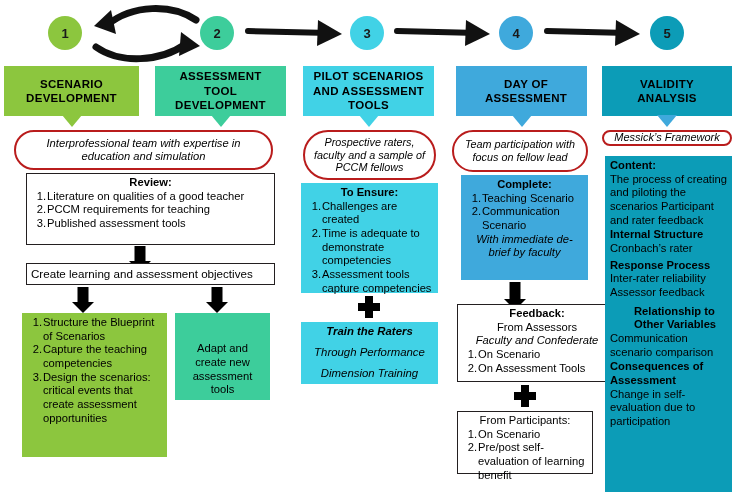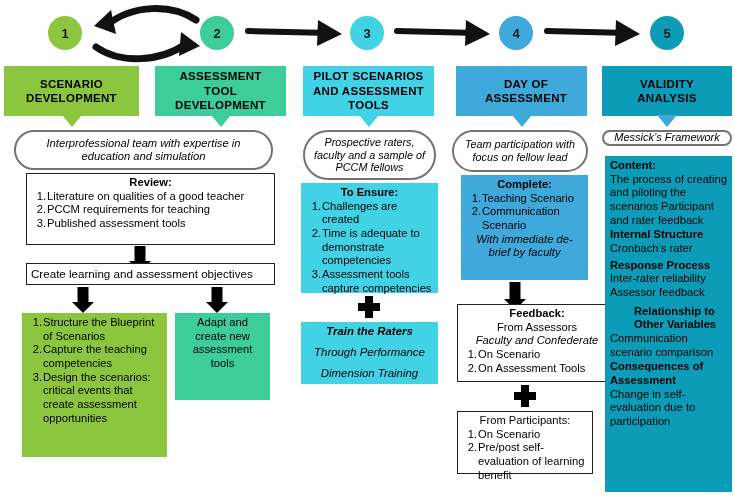--- a/index.html
+++ b/index.html
@@ -39,21 +39,21 @@
     bottom: -11px; left: 50%; transform: translateX(-50%);
     width: 0; height: 0;
     border-left: 10px solid transparent;
     border-right: 10px solid transparent;
     border-top-width: 12px; border-top-style: solid;
   }
 
   
   .pill {
     position: absolute;
-    border: 2px solid #737373;
+    border: 2px solid #b91c1c;
     border-radius: 40px;
     background: #fff;
     display: flex; align-items: center; justify-content: center;
     text-align: center;
     font-style: italic;
     line-height: 1.2;
     padding: 2px 8px;
   }
 
   
@@ -244,21 +244,21 @@
           <span>Capture the teaching competencies</span>
         </li>
       <li>
           <span class="mk">3.</span>
           <span>Design the scenarios: critical events that create assessment opportunities</span>
         </li>
     </ul>
   </div>
 
   <div class="fbox" style="left:175px; top:313px; width:95px; height:87px; background:#3DCD9B; font-size:11.2px;
-              display:flex; align-items:flex-start; justify-content:center; text-align:center;">
+              display:flex; align-items:flex-end; justify-content:center; text-align:center;">
     <span>Adapt and create new assessment tools</span>
   </div>
 
   <div class="pill" style="left:303px; top:130px; width:133px; height:50px; font-size:10.8px;">
     <span>Prospective raters, faculty and a sample of PCCM fellows</span>
   </div>
 
   <div class="fbox" style="left:301px; top:183px; width:137px; height:110px; background:#41D2E6; font-size:11.2px;">
     <span class="ttl">To Ensure:</span>
     <ul class="nlist">

